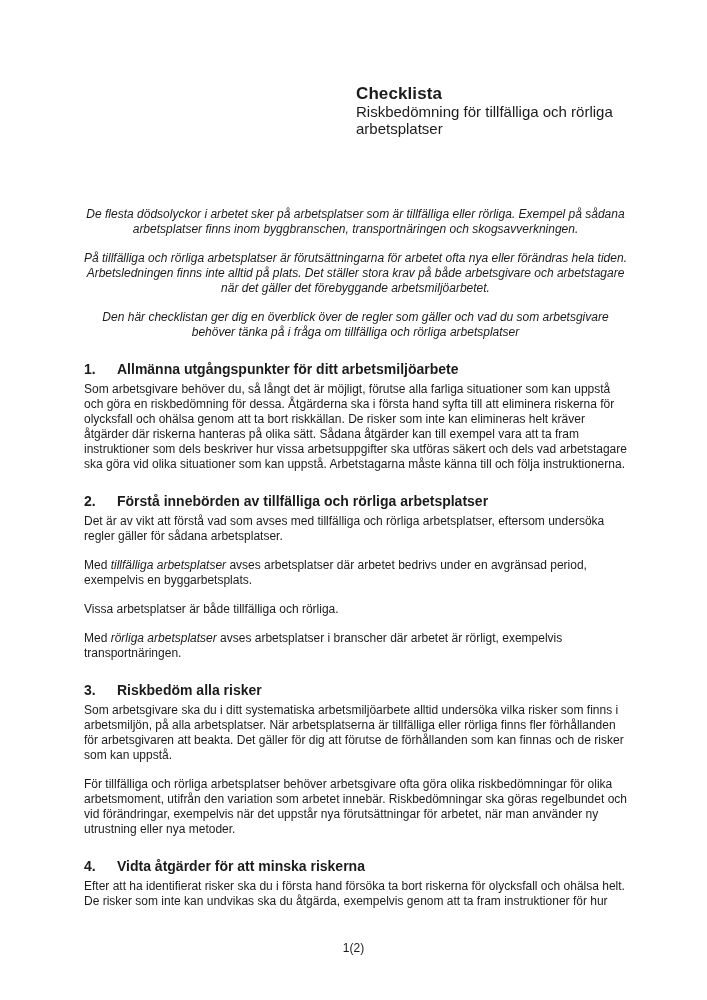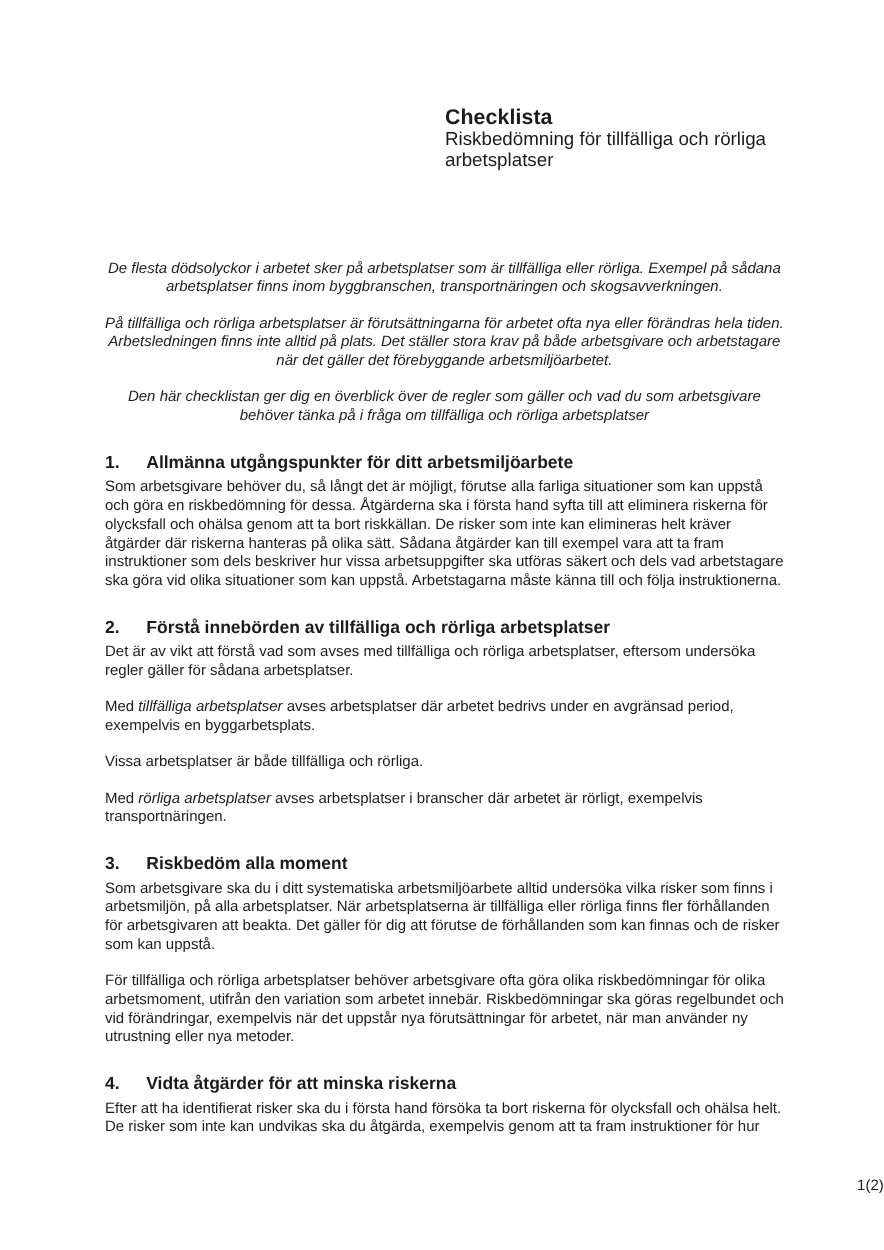--- a/index.html
+++ b/index.html
@@ -63,21 +63,21 @@
     flex: 1;
   }
   .inline-italic {
     font-style: italic;
   }
   .page-footer {
     position: absolute;
     left: 0;
     top: 941px;
     width: 707px;
-    text-align: right;
+    text-align: center;
     font-size: 12px;
     line-height: 15px;
     color: #1b1b1b;
   }
 </style>
 </head>
 <body>
 
 <div class="doc-page">
   <div class="doc-content">
@@ -108,21 +108,21 @@
       </div>
       <p class="para">Det är av vikt att förstå vad som avses med tillfälliga och rörliga arbetsplatser, eftersom undersöka regler gäller för sådana arbetsplatser.</p>
       <p class="para"><span>Med </span><span class="inline-italic">tillfälliga arbetsplatser</span><span> avses arbetsplatser där arbetet bedrivs under en avgränsad period, exempelvis en byggarbetsplats.</span></p>
       <p class="para">Vissa arbetsplatser är både tillfälliga och rörliga.</p>
       <p class="para"><span>Med </span><span class="inline-italic">rörliga arbetsplatser</span><span> avses arbetsplatser i branscher där arbetet är rörligt, exempelvis transportnäringen.</span></p>
     </div>
 
     <div>
       <div class="section-heading">
         <span class="section-number">3.</span>
-        <span class="section-title">Riskbedöm alla moment</span>
+        <span class="section-title">Riskbedöm alla risker</span>
       </div>
       <p class="para">Som arbetsgivare ska du i ditt systematiska arbetsmiljöarbete alltid undersöka vilka risker som finns i arbetsmiljön, på alla arbetsplatser. När arbetsplatserna är tillfälliga eller rörliga finns fler förhållanden för arbetsgivaren att beakta. Det gäller för dig att förutse de förhållanden som kan finnas och de risker som kan uppstå.</p>
       <p class="para">För tillfälliga och rörliga arbetsplatser behöver arbetsgivare ofta göra olika riskbedömningar för olika arbetsmoment, utifrån den variation som arbetet innebär. Riskbedömningar ska göras regelbundet och vid förändringar, exempelvis när det uppstår nya förutsättningar för arbetet, när man använder ny utrustning eller nya metoder.</p>
     </div>
 
     <div>
       <div class="section-heading">
         <span class="section-number">4.</span>
         <span class="section-title">Vidta åtgärder för att minska riskerna</span>
       </div>

